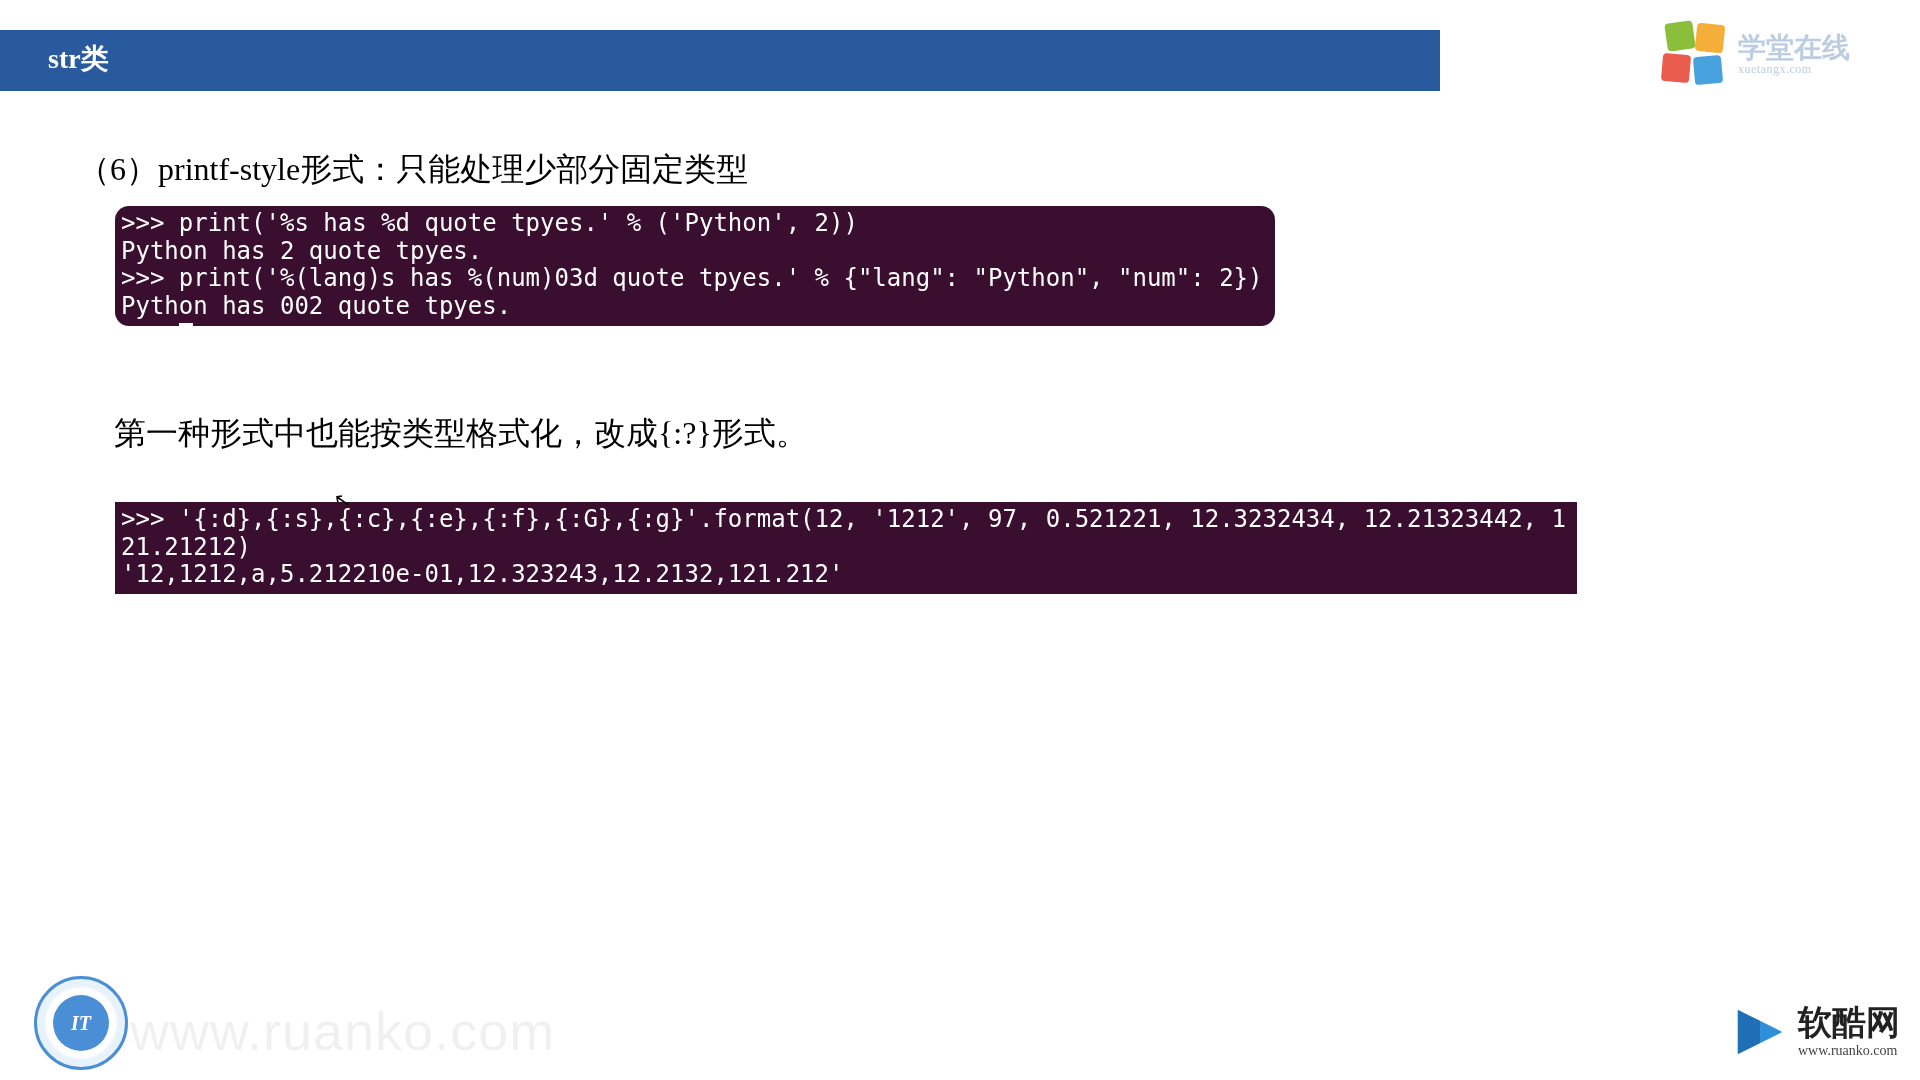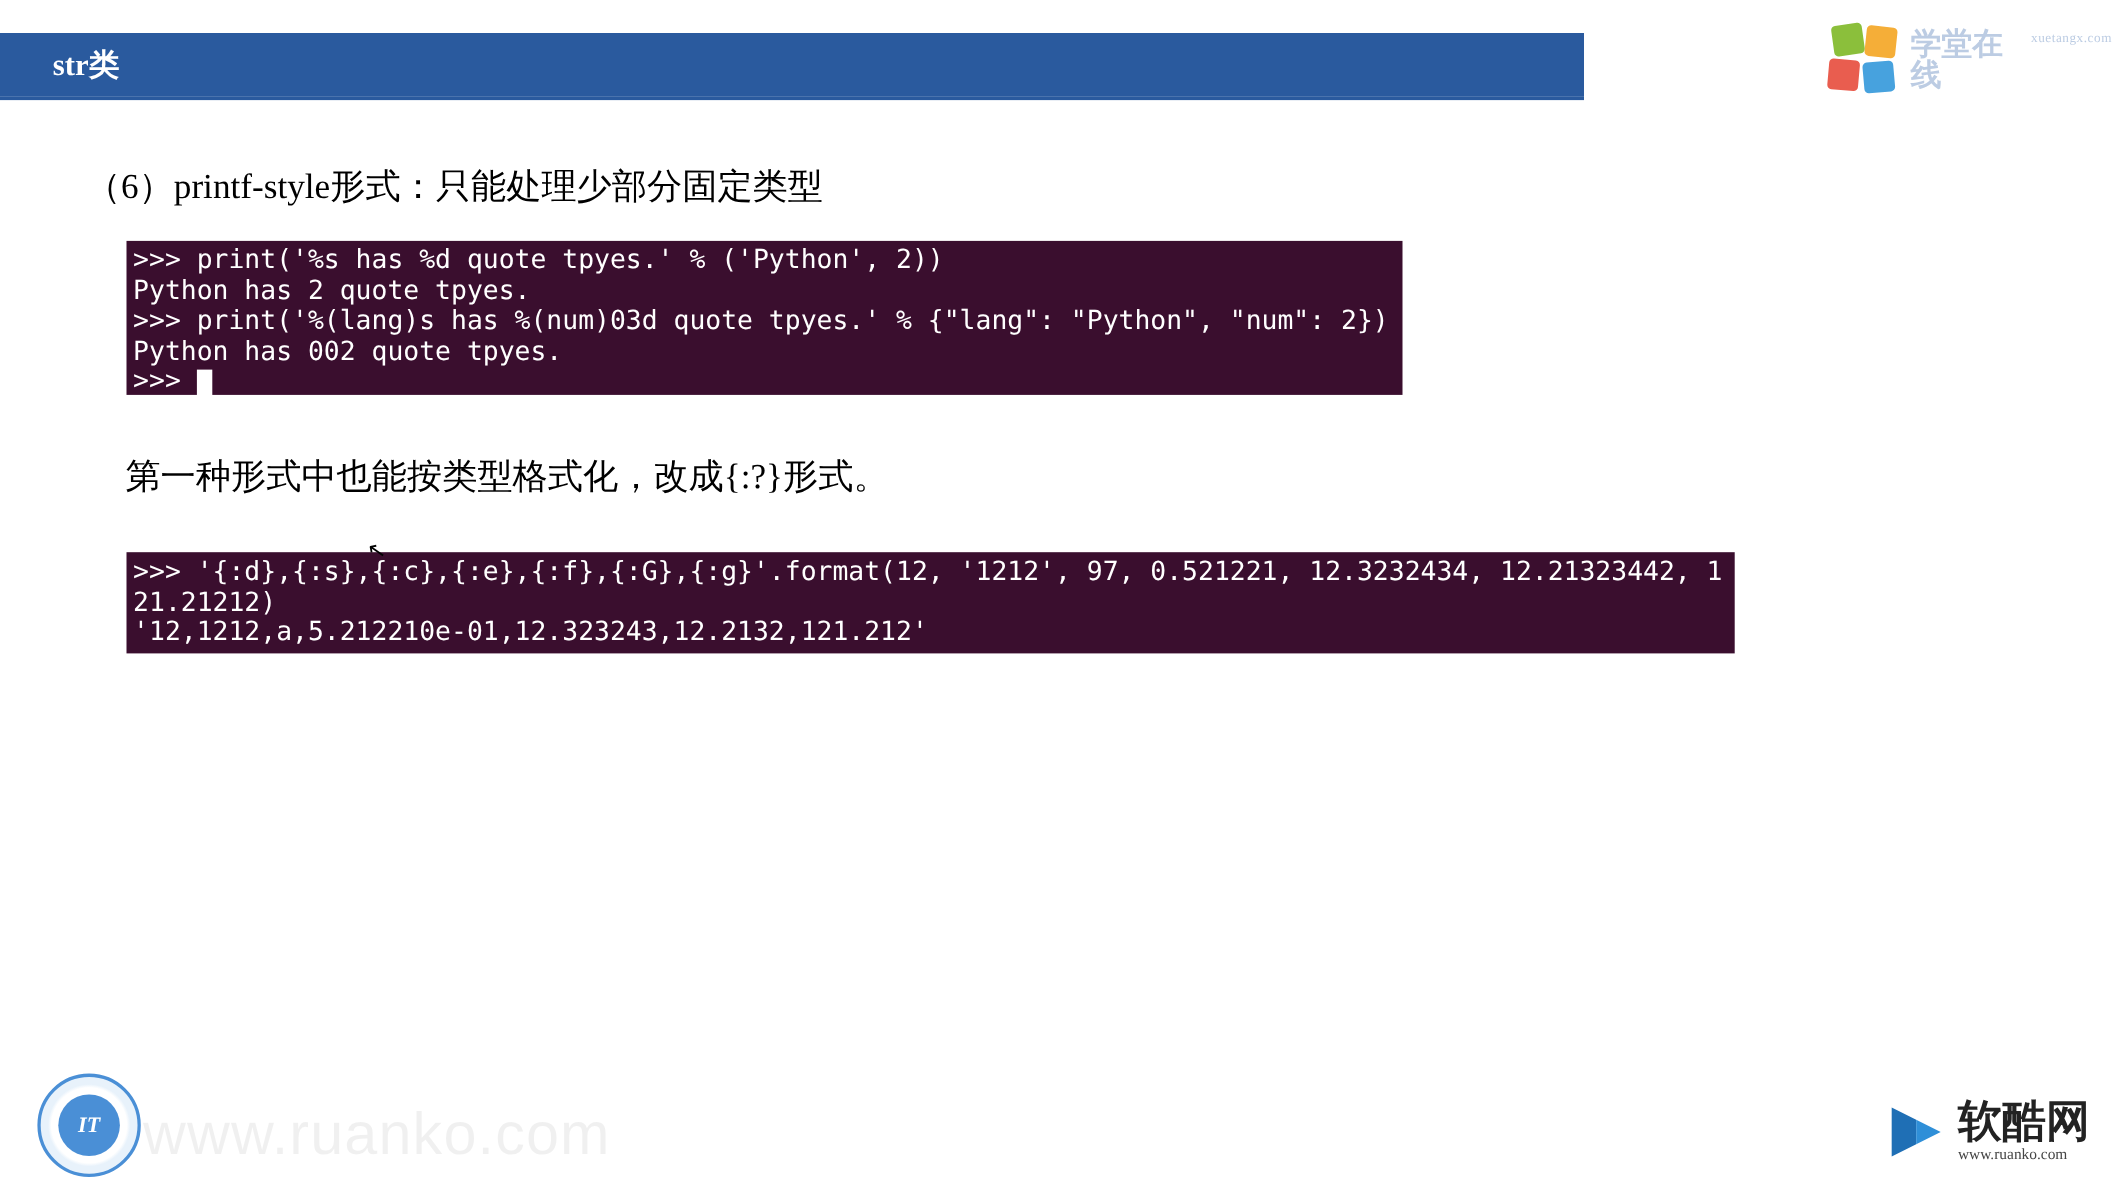--- a/index.html
+++ b/index.html
@@ -60,20 +60,21 @@
     width: 28px;
     height: 28px;
     border-radius: 4px;
   }
   .xt-sq.g { background: #7fb926; top: 0; left: 6px; transform: rotate(-8deg); }
   .xt-sq.o { background: #f5a623; top: 2px; left: 36px; transform: rotate(6deg); }
   .xt-sq.r { background: #e74c3c; top: 32px; left: 2px; transform: rotate(5deg); }
   .xt-sq.b { background: #3498db; top: 34px; left: 34px; transform: rotate(-5deg); }
   .xt-text {
     display: flex;
+    flex-direction: column;
     color: #b5c7e0;
   }
   .xt-cn { font-size: 28px; font-weight: bold; line-height: 1; }
   .xt-en { font-size: 12px; letter-spacing: 0.5px; font-family: Liberation Serif, serif; }
 
   
   .body-text-1 {
     position: absolute;
     top: 148px;
     left: 78px;
@@ -94,24 +95,25 @@
     position: absolute;
     background: #3a0e2e;
     color: #ffffff;
     font-family: "DejaVu Sans Mono", "Consolas", monospace;
     font-size: 24px;
     line-height: 1.15;
     padding: 4px 6px;
     white-space: pre;
   }
   .term1 {
-    top: 219px;
+    top: 206px;
     left: 115px;
     width: 1160px;
-    height: 140px;
+    height: 120px;
+    border-radius: 14px;
   }
   .term2 {
     top: 502px;
     left: 115px;
     width: 1462px;
     height: 92px;
     white-space: pre-wrap;
     word-break: break-all;
   }
   .cursor-block {
@@ -184,21 +186,21 @@
     width: 56px;
     height: 52px;
     position: relative;
   }
   .rk-play svg { width: 100%; height: 100%; }
   .rk-text {
     display: flex;
     flex-direction: column;
     line-height: 1;
   }
-  .rk-cn { font-size: 40px; font-weight: bold; color: #222; }
+  .rk-cn { font-size: 34px; font-weight: bold; color: #222; }
   .rk-en { font-size: 14px; color: #444; margin-top: 4px; }
 
 </style>
 </head>
 <body>
 
 <div class="header">
   <span class="header-title">str类</span>
 </div>
 <div class="header-underline"></div>

